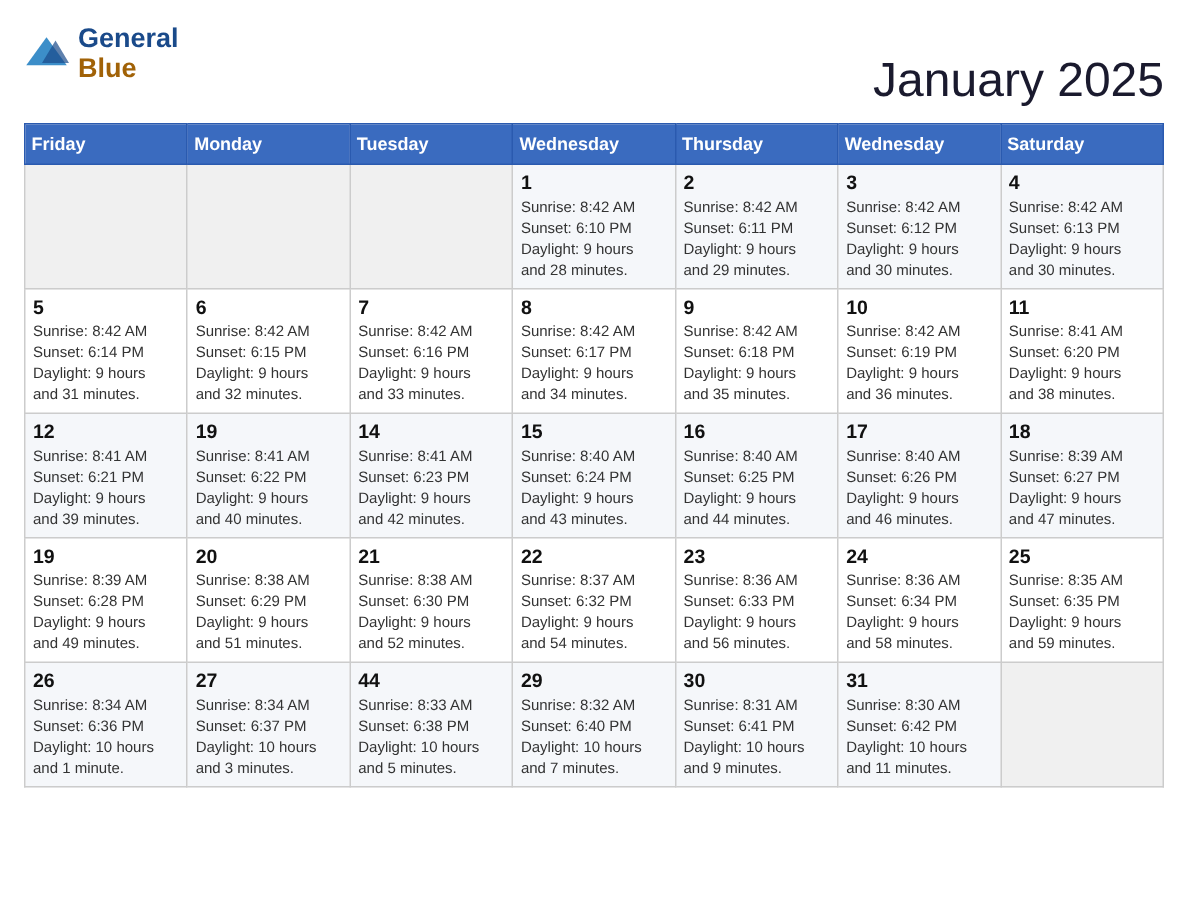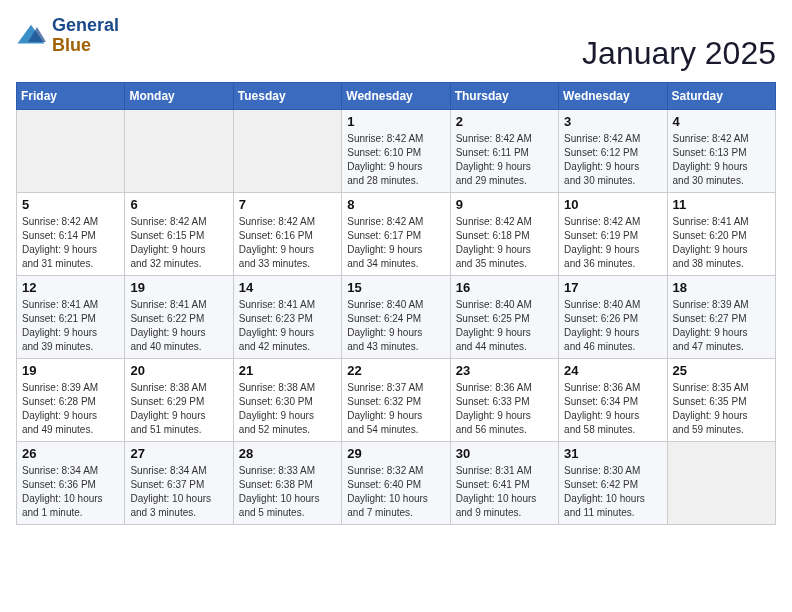--- a/index.html
+++ b/index.html
@@ -318,21 +318,21 @@
 and 1 minute.</div>
         </td>
         <td>
           <div class="day-number">27</div>
           <div class="day-detail" style="white-space: pre-line;">Sunrise: 8:34 AM
 Sunset: 6:37 PM
 Daylight: 10 hours
 and 3 minutes.</div>
         </td>
         <td>
-          <div class="day-number">28</div>
+          <div class="day-number">44</div>
           <div class="day-detail" style="white-space: pre-line;">Sunrise: 8:33 AM
 Sunset: 6:38 PM
 Daylight: 10 hours
 and 5 minutes.</div>
         </td>
         <td>
           <div class="day-number">29</div>
           <div class="day-detail" style="white-space: pre-line;">Sunrise: 8:32 AM
 Sunset: 6:40 PM
 Daylight: 10 hours

